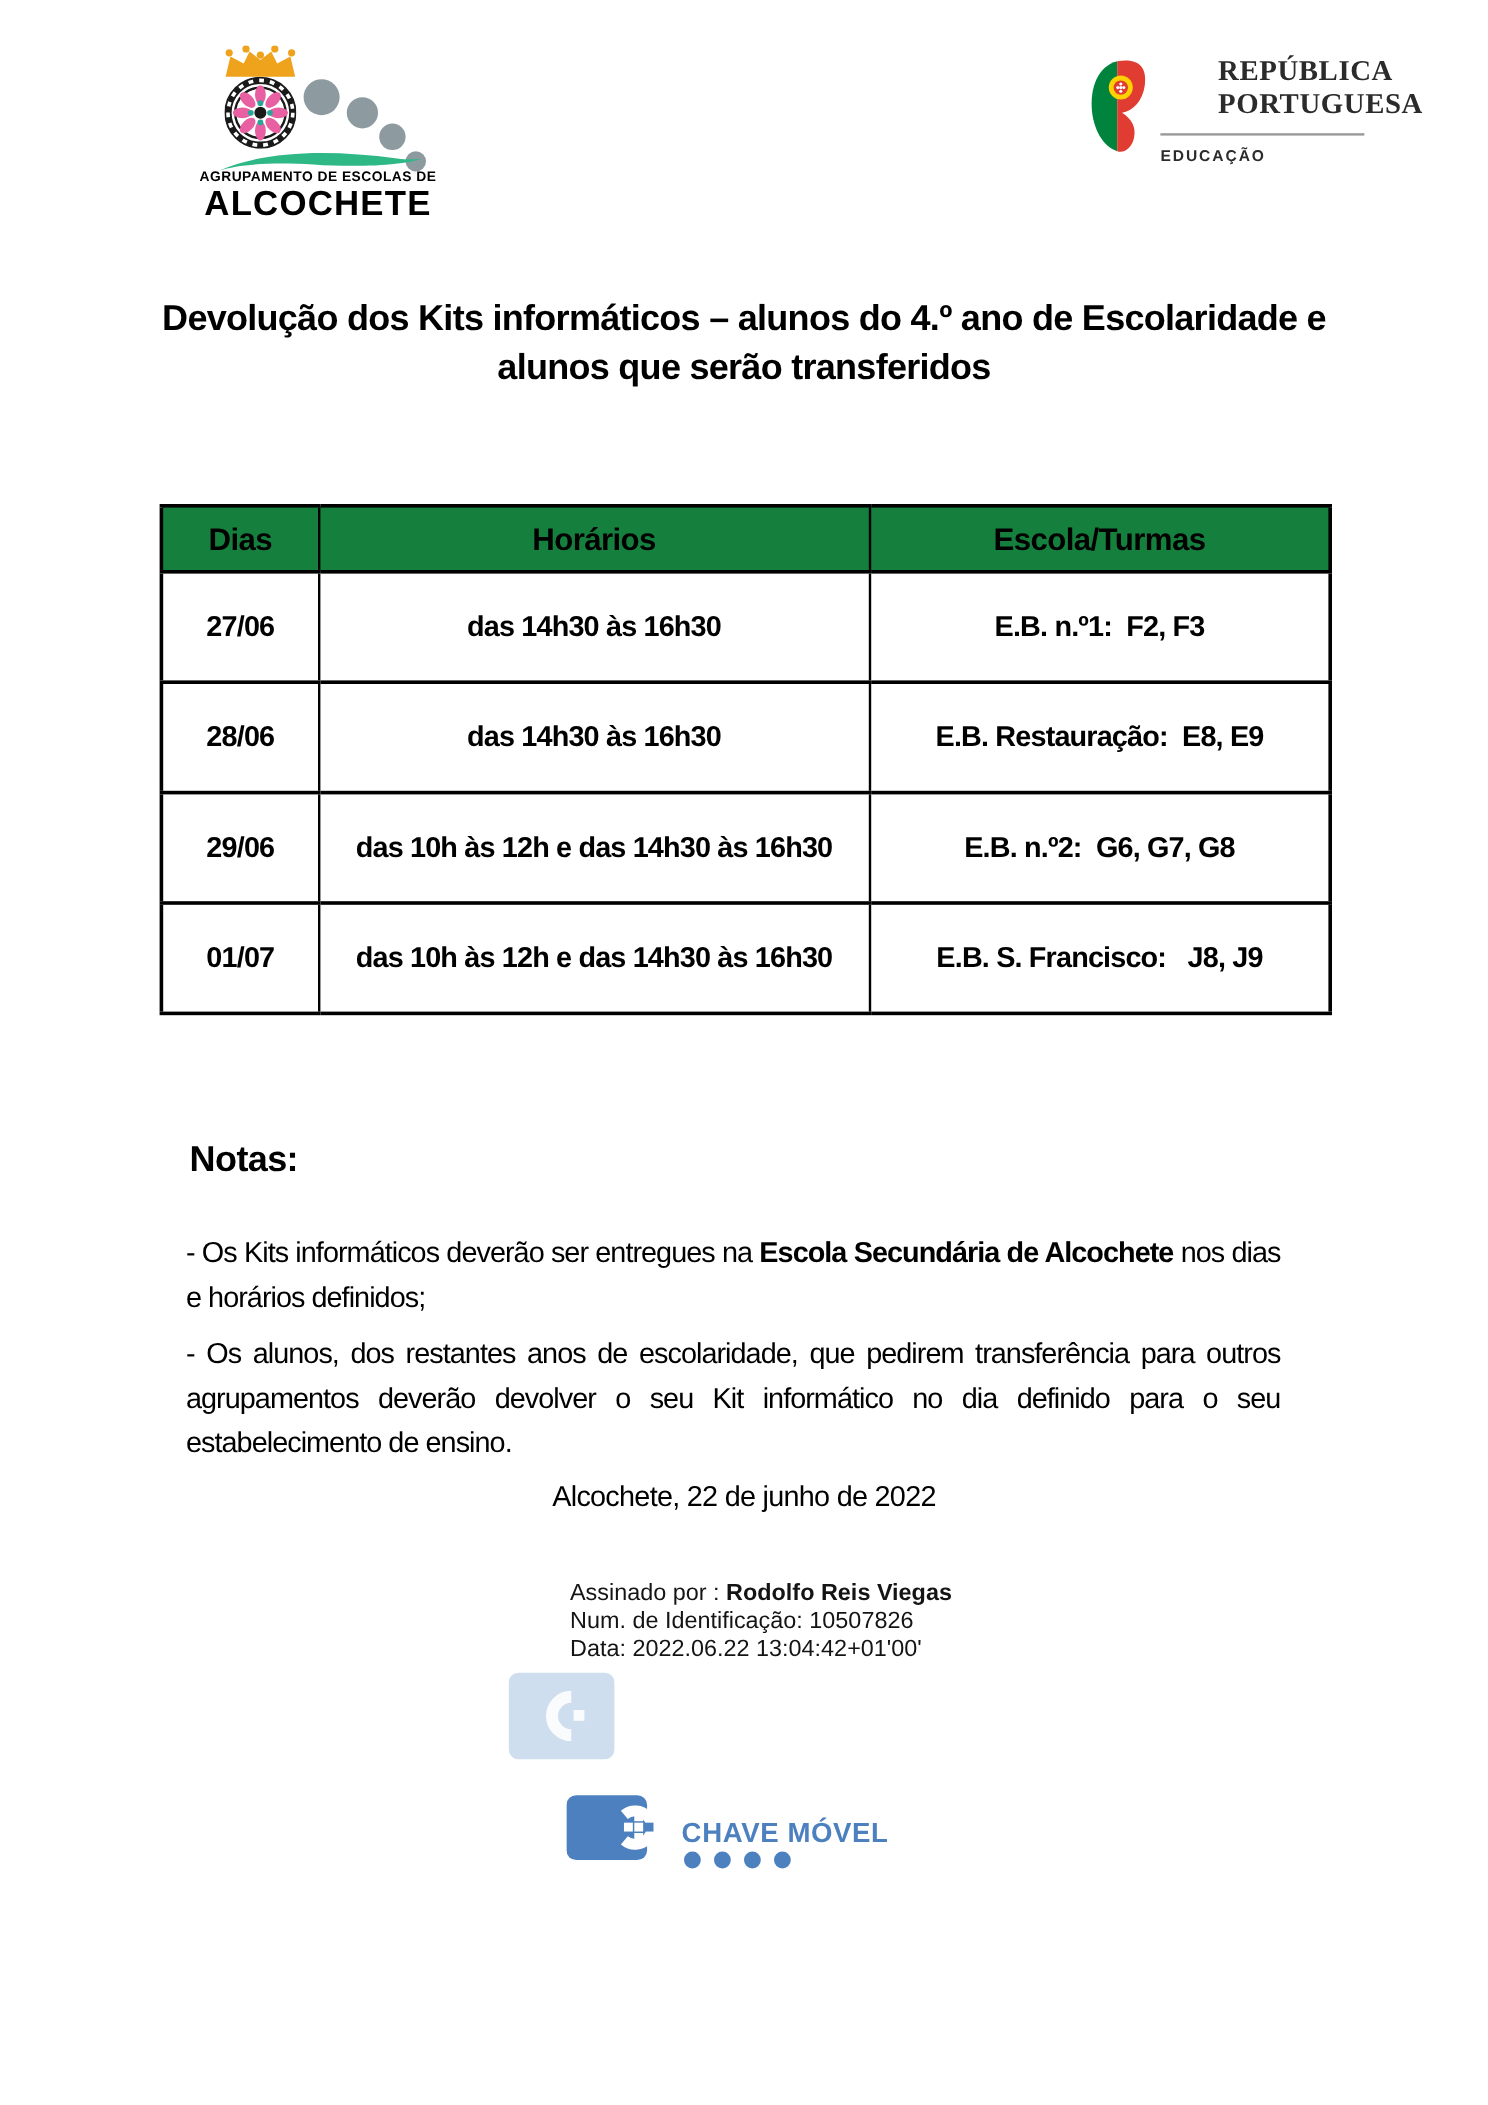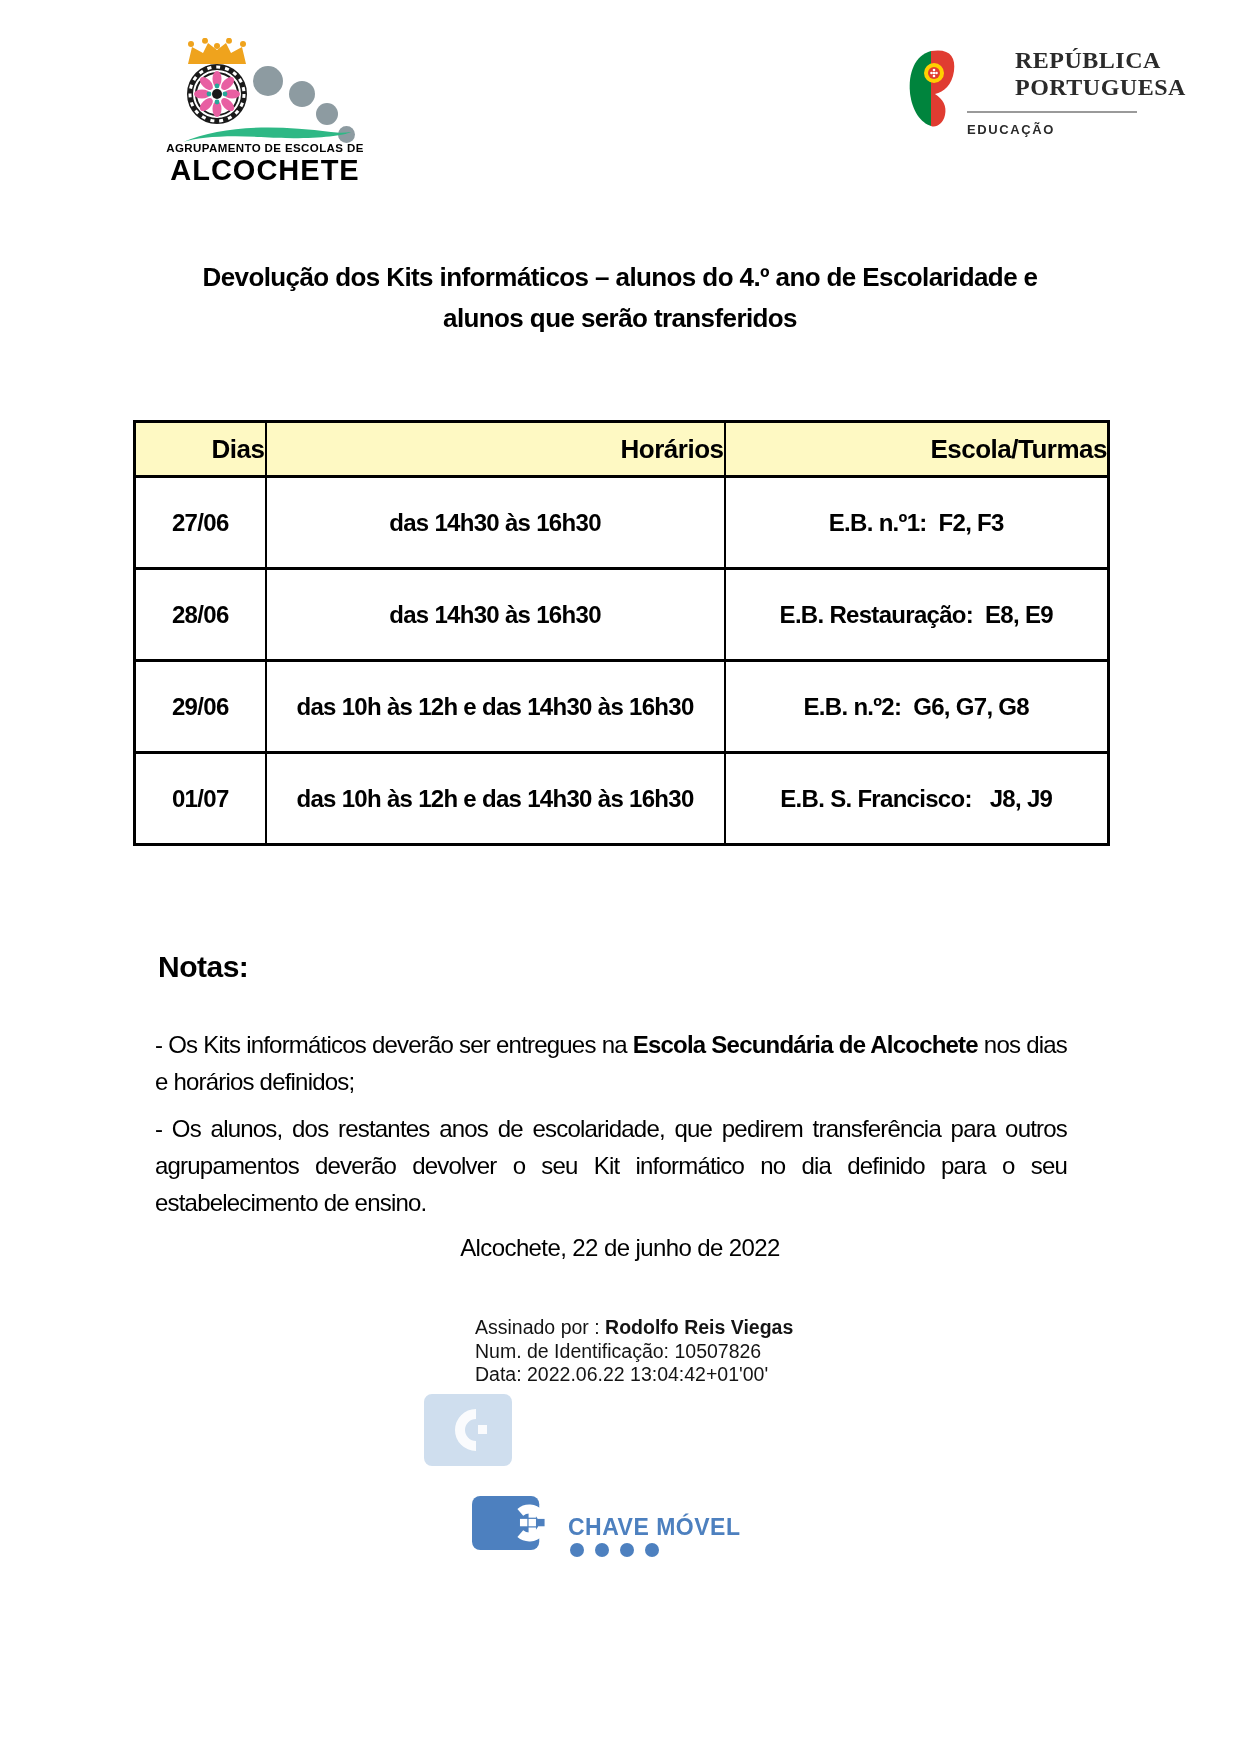--- a/index.html
+++ b/index.html
@@ -24,29 +24,29 @@
   
   .logo-right{position:absolute;left:905px;top:45px;width:250px;height:110px;}
   .flag{position:absolute;left:0;top:2px;}
   .rep-text{position:absolute;left:62px;top:2px;font-family:"Liberation Serif",serif;
             font-weight:bold;font-size:24px;line-height:27px;color:#2b2b2b;letter-spacing:.5px;margin-left:48px;}
   .rep-div{position:absolute;left:62px;top:66px;width:170px;height:2px;background:#9a9a9a;}
   .rep-edu{position:absolute;left:62px;top:77px;font-size:13px;font-weight:bold;
            color:#2b2b2b;letter-spacing:1.6px;}
 
   
-  .title{position:absolute;left:0;top:257px;width:100%;text-align:center;
-         font-weight:bold;font-size:26px;line-height:41px;letter-spacing:-0.6px;}
+  .title{position:absolute;left:0;top:245px;width:100%;text-align:center;
+         font-weight:bold;font-size:30px;line-height:41px;letter-spacing:-0.6px;}
 
   
   table.sched{position:absolute;left:133px;top:420px;width:974px;border-collapse:collapse;
               table-layout:fixed;text-align:center;border:3px solid #000;}
   .sched th,.sched td{border-style:solid;border-color:#000;border-width:3px 2px;
                       font-weight:bold;padding:0;}
-  .sched th{height:52px;background:#fef9c3;font-size:26px;letter-spacing:-0.5px;text-align:right;}
+  .sched th{height:52px;background:#15803d;font-size:26px;letter-spacing:-0.5px;}
   .sched td{height:89px;font-size:24px;letter-spacing:-0.7px;}
   .c1{width:131px;} .c2{width:459px;} .c3{width:384px;}
   .pre{white-space:pre-wrap;}
   .two-line{line-height:33px;}
 
   
   .notas{position:absolute;left:158px;top:950px;font-size:30px;font-weight:bold;
          letter-spacing:-0.5px;}
   .note{position:absolute;left:155px;width:912px;font-size:24px;line-height:37px;
         text-align:justify;text-align-last:left;letter-spacing:-0.8px;}

